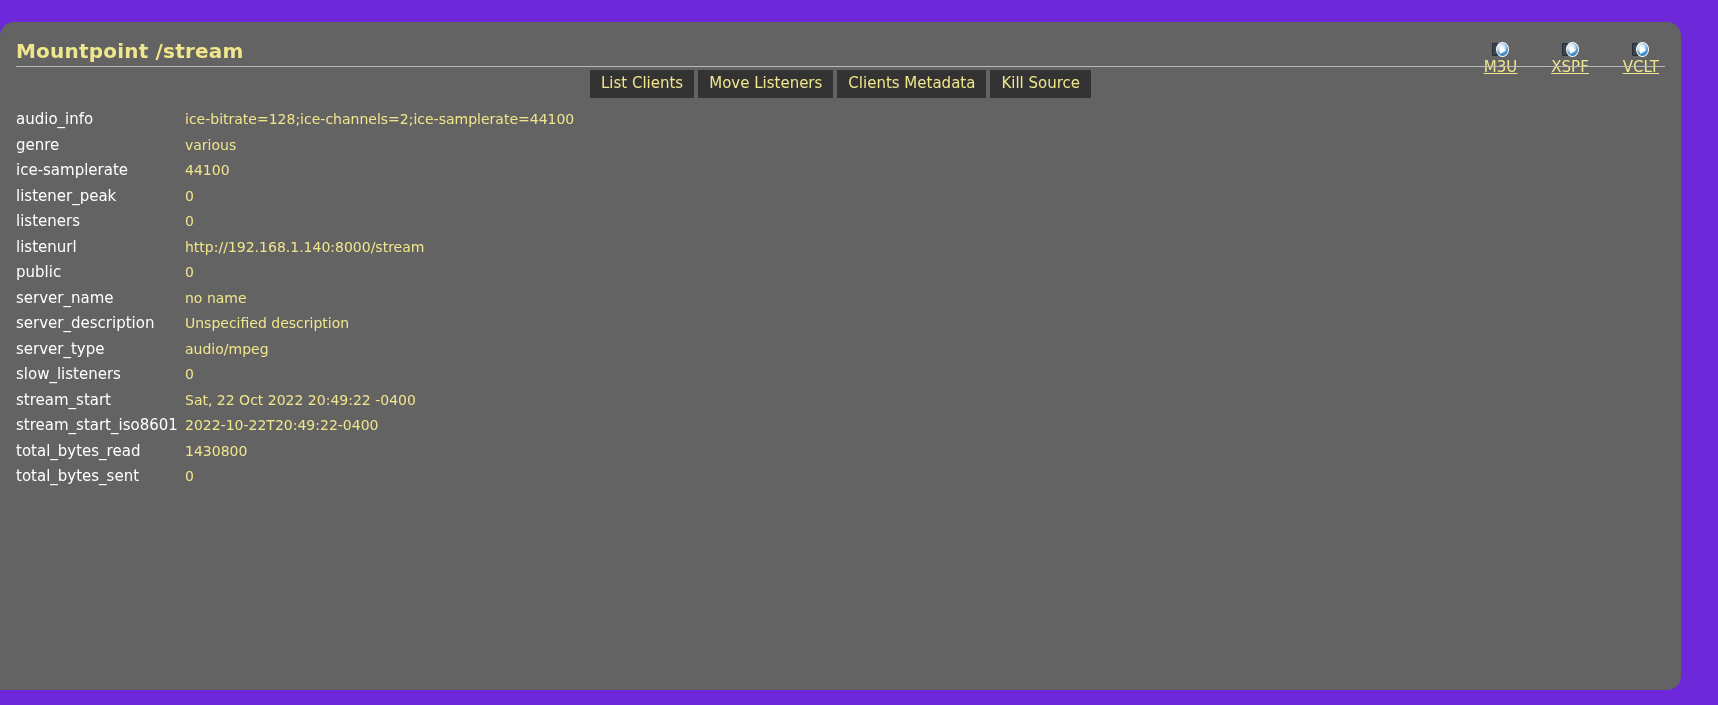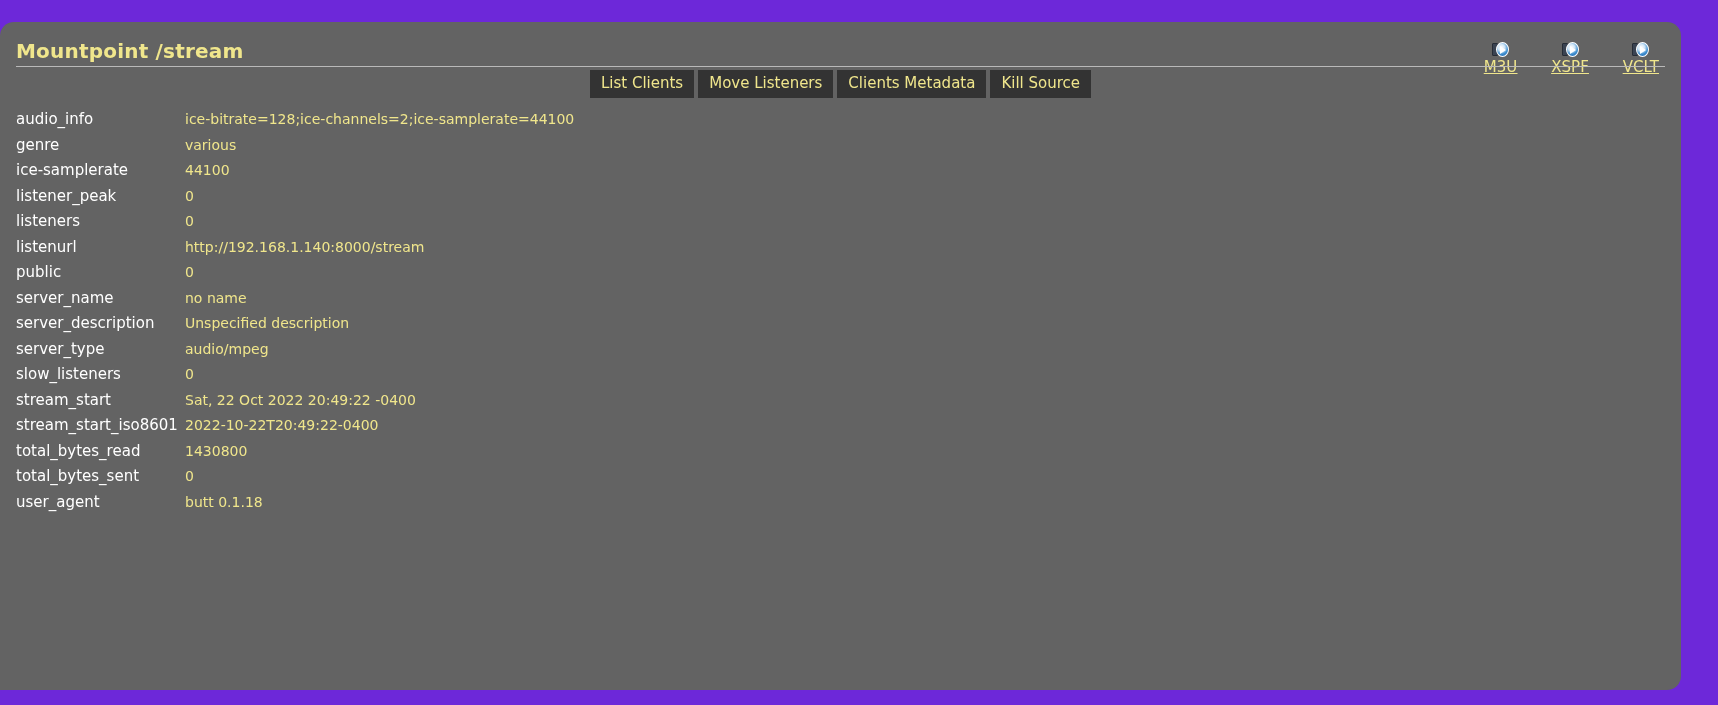--- a/index.html
+++ b/index.html
@@ -261,20 +261,16 @@
           <div class="sval">2022-10-22T20:49:22-0400</div>
         </div>
         <div class="srow">
           <div class="skey">total_bytes_read</div>
           <div class="sval">1430800</div>
         </div>
         <div class="srow">
           <div class="skey">total_bytes_sent</div>
           <div class="sval">0</div>
         </div>
-        <div class="srow">
-          <div class="skey">user_agent</div>
-          <div class="sval">butt 0.1.18</div>
-        </div>
       </div>
 
   </div>
 </div>
 
 </body></html>

